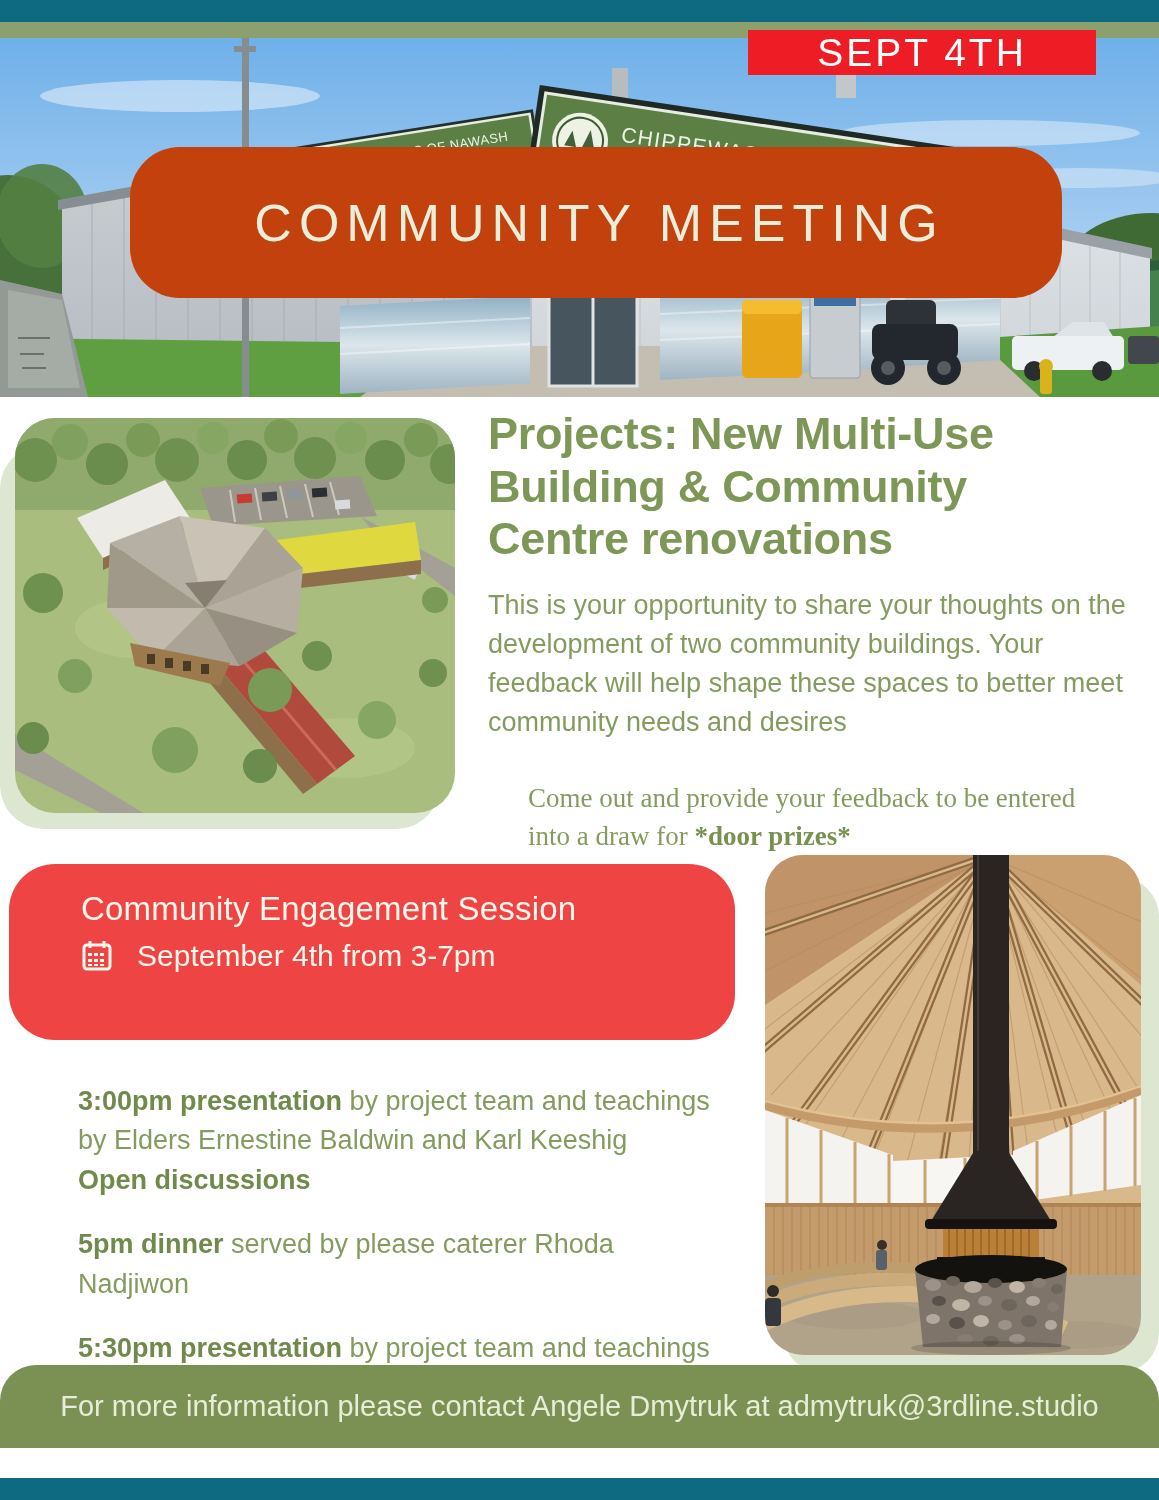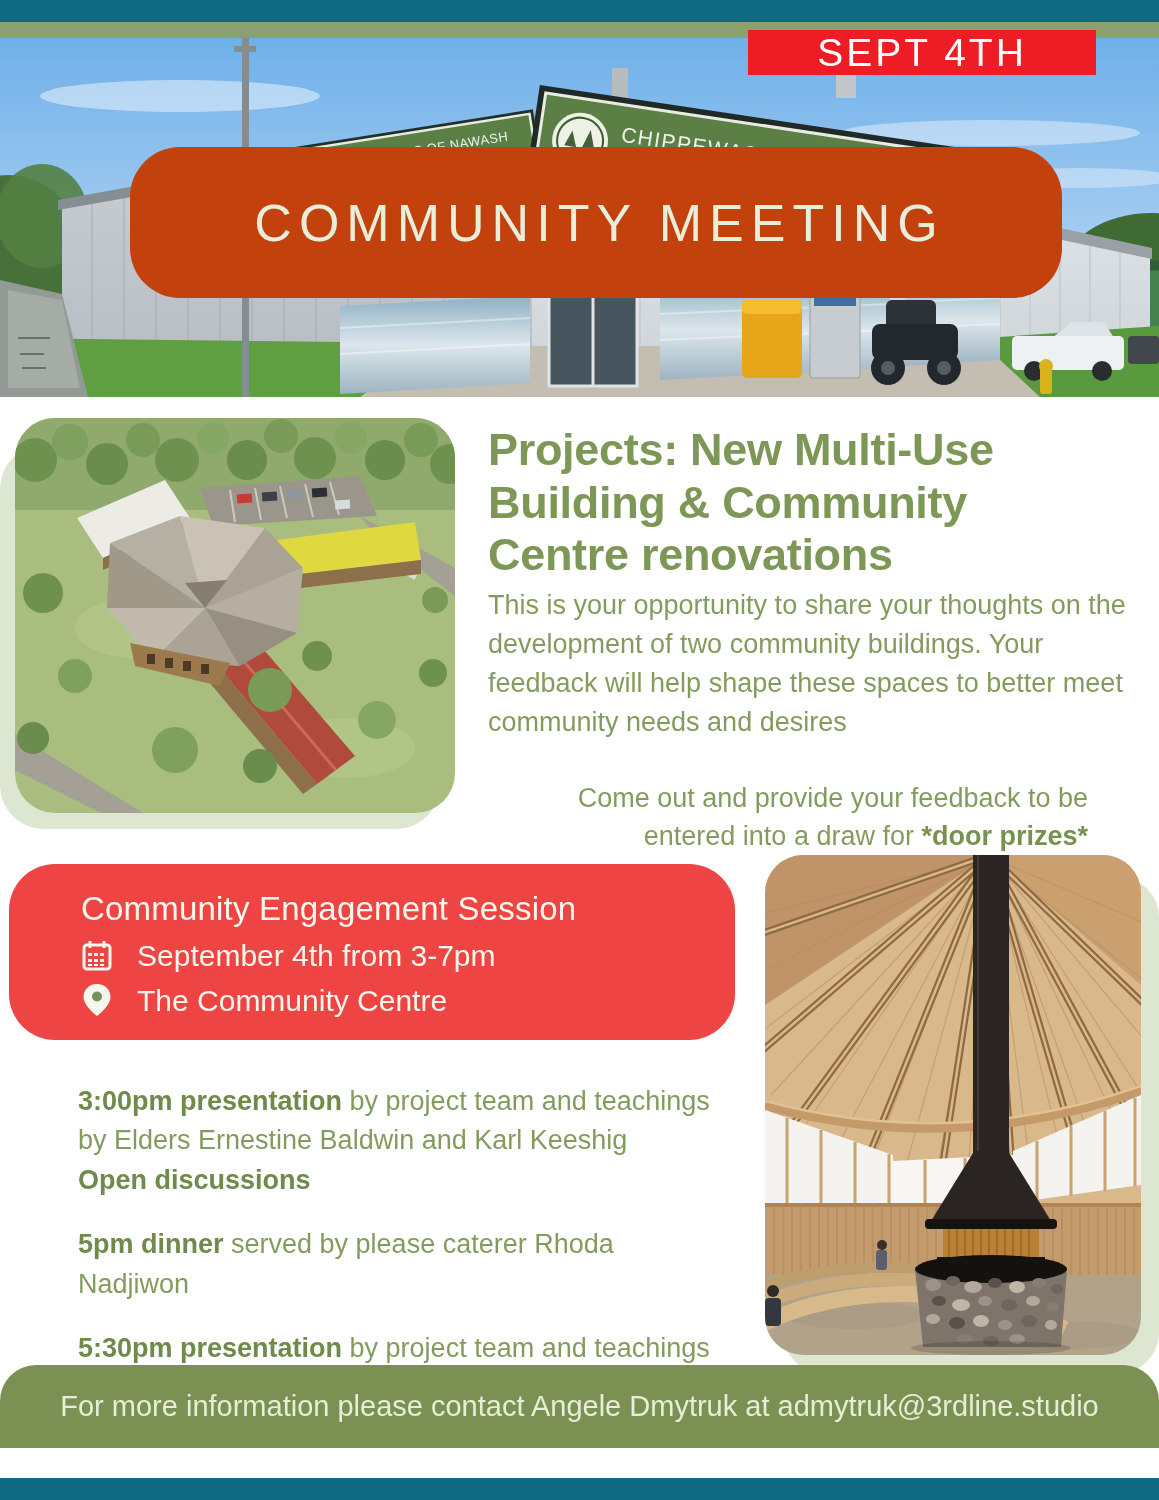--- a/index.html
+++ b/index.html
@@ -29,31 +29,31 @@
     color:#e9eedb; font-size:52px; letter-spacing:0.135em; font-weight:300;
     text-indent:0.135em;
   }
 
   .img-shadow { position:absolute; background:#dde6d0; }
   .aerial-shadow   { left:0px;   top:445px; width:440px; height:384px; border-radius:44px; }
   .aerial-card     { position:absolute; left:15px;  top:418px; width:440px; height:395px; border-radius:40px; overflow:hidden; }
   .interior-shadow { left:783px; top:877px; width:376px; height:496px; border-radius:40px; }
   .interior-card   { position:absolute; left:765px; top:855px; width:376px; height:500px; border-radius:38px; overflow:hidden; }
 
-  .projects { position:absolute; left:488px; top:424px; width:640px; }
+  .projects { position:absolute; left:488px; top:408px; width:640px; }
   .projects h1 {
     color:#7d9757; font-size:45px; line-height:1.17; font-weight:700; letter-spacing:-0.3px;
     width:628px;
   }
   .projects .body {
-    margin-top:4px; color:#839c5e; font-size:27px; line-height:1.45; width:640px;
+    margin-top:20px; color:#839c5e; font-size:27px; line-height:1.45; width:640px;
   }
   .projects .cta {
-    margin-top:38px; margin-left:40px; width:560px; text-align:right;
-    color:#839c5e; font-size:27px; line-height:1.4;
+    margin-top:38px; margin-left:40px; width:560px; text-align:left;
+    color:#839c5e; font-size:27px; line-height:1.4;font-family:Liberation Serif, serif;
   }
   .projects .cta b { color:#77914f; font-weight:700; }
 
   .session-box {
     position:absolute; left:9px; top:864px; width:726px; height:176px;
     background:#ef4444; border-radius:46px; padding:26px 20px 0 72px; color:#f4f7ec;
   }
   .session-box .s-title { font-size:33px; font-weight:400; letter-spacing:0.2px; }
   .session-row { display:flex; align-items:flex-start; gap:24px; margin-top:11px; }
   .session-row .ic { width:32px; height:32px; flex:0 0 32px; display:flex; align-items:center; justify-content:center; }
@@ -318,29 +318,20 @@
               <rect x="13" y="20" width="4" height="3"></rect>
               <rect x="19" y="20" width="4" height="3"></rect>
               <rect x="7" y="25" width="4" height="2"></rect>
               <rect x="13" y="25" width="4" height="2"></rect>
               <rect x="19" y="25" width="4" height="2"></rect>
             </g>
           </svg>
       </span>
       <span class="txt">September 4th from 3-7pm</span>
     </div>
-    <div class="session-row">
-      <span class="ic">
-        <svg width="30" height="34" viewBox="0 0 30 34">
-            <path d="M15 1 C7 1 1.5 7 1.5 14 C1.5 23 15 33 15 33 C15 33 28.5 23 28.5 14 C28.5 7 23 1 15 1 Z" fill="#f4f7ec"></path>
-            <circle cx="15" cy="13.5" r="5" fill="#78905a"></circle>
-          </svg>
-      </span>
-      <span class="txt">The Community Centre</span>
-    </div>
   </div>
 
   <div class="schedule">
     <p><strong>3:00pm presentation</strong><span> by project team and teachings by Elders Ernestine Baldwin and Karl Keeshig</span><strong class="note">Open discussions</strong></p>
     <p><strong>5pm dinner</strong><span> served by please caterer Rhoda Nadjiwon</span><strong class="note"></strong></p>
     <p><strong>5:30pm presentation</strong><span> by project team and teachings by Elders Ernestine Baldwin and Karl Keeshig</span><strong class="note">Open discussions</strong></p>
   </div>
 
   <div class="img-shadow interior-shadow"></div>
   <div class="interior-card">

